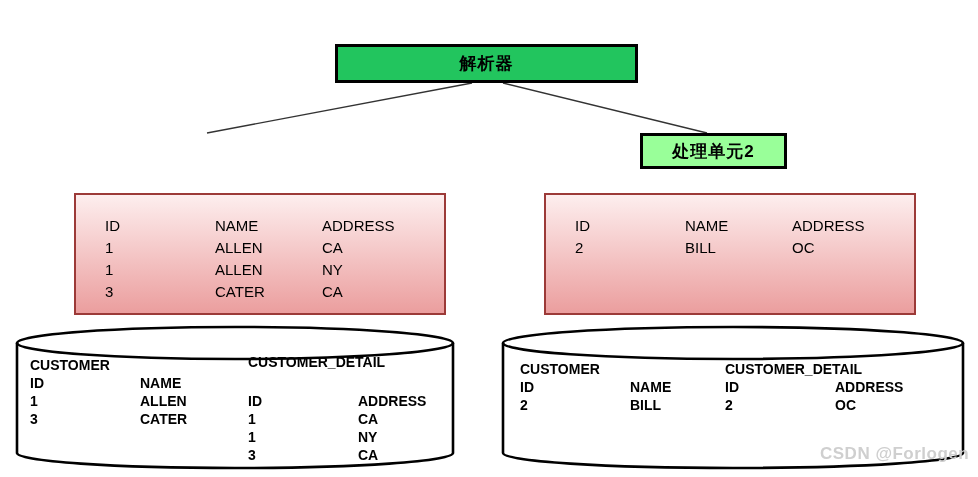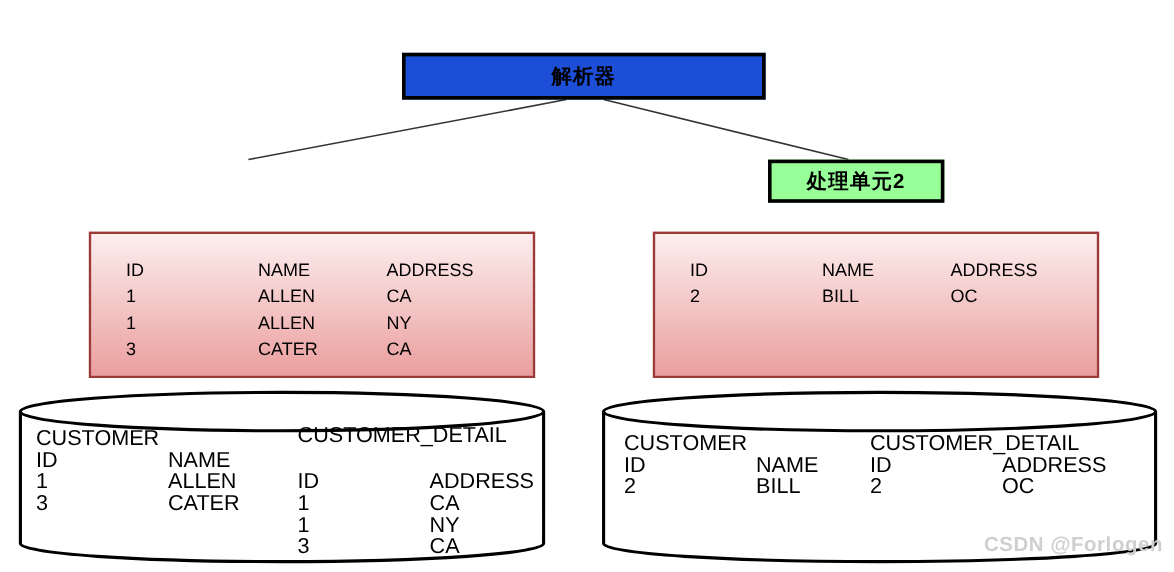--- a/index.html
+++ b/index.html
@@ -5,34 +5,34 @@
   html,body{margin:0;padding:0;background:#ffffff;}
   .canvas{
     position:relative;width:978px;height:477px;background:#ffffff;overflow:hidden;
     font-family:"Liberation Sans","DejaVu Sans",sans-serif;color:#000;
   }
   .layer-svg{position:absolute;left:0;top:0;width:978px;height:477px;}
   .box-green{
     position:absolute;border:3px solid #000;display:flex;align-items:center;justify-content:center;
     font-weight:bold;font-size:17px;box-sizing:border-box;letter-spacing:1px;
   }
-  .parser-box{left:335px;top:44px;width:303px;height:39px;background:#1d4ed8;}
+  .parser-box{left:335px;top:44px;width:303px;height:39px;background:#22c55e;}
   .unit1-box{left:128px;top:133px;width:152px;height:48px;background:#99ff99;}
   .unit2-box{left:640px;top:133px;width:147px;height:36px;background:#99ff99;}
   .pink-table{
     position:absolute;width:372px;height:122px;box-sizing:border-box;
     border:2px solid #9c3a38;background:linear-gradient(to bottom,#fdeeee 0%,#eb9e9e 100%);
   }
   .pink-left{left:74px;top:193px;}
   .pink-right{left:544px;top:193px;}
   .pink-grid{
     display:grid;grid-template-columns:110px 107px 1fr;
     padding:20px 0 0 29px;font-size:15px;line-height:22px;
   }
-  .db-block{position:absolute;font-size:18px;line-height:18px;}
+  .db-block{position:absolute;font-size:14px;line-height:18px;font-weight:bold;}
   .db-row{display:grid;grid-template-columns:110px auto;}
   .db-title{white-space:nowrap;}
   .db-spacer{height:21px;}
   .watermark{
     position:absolute;left:820px;top:444px;font-size:17px;color:#cfcfcf;
     white-space:nowrap;letter-spacing:0.5px;font-weight:bold;
   }
 </style>
 </head>
 <body>

